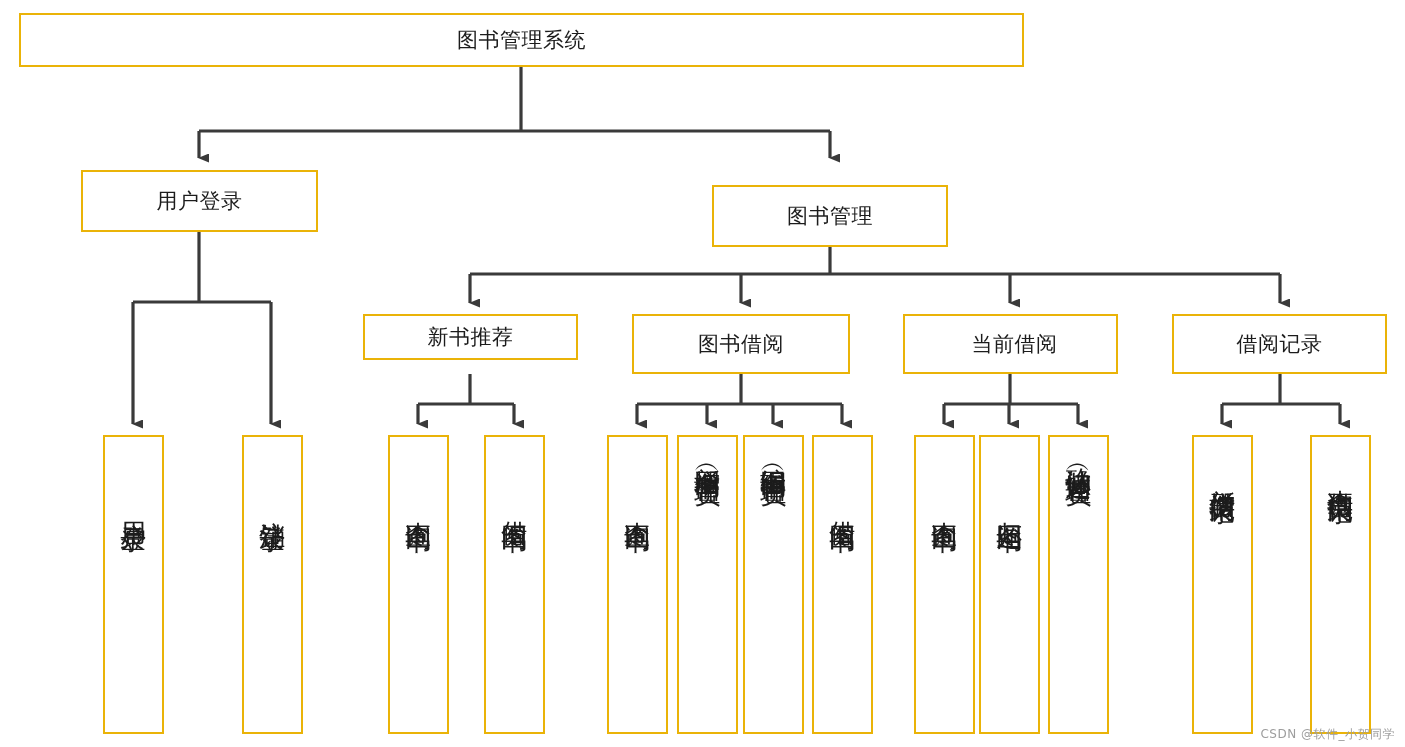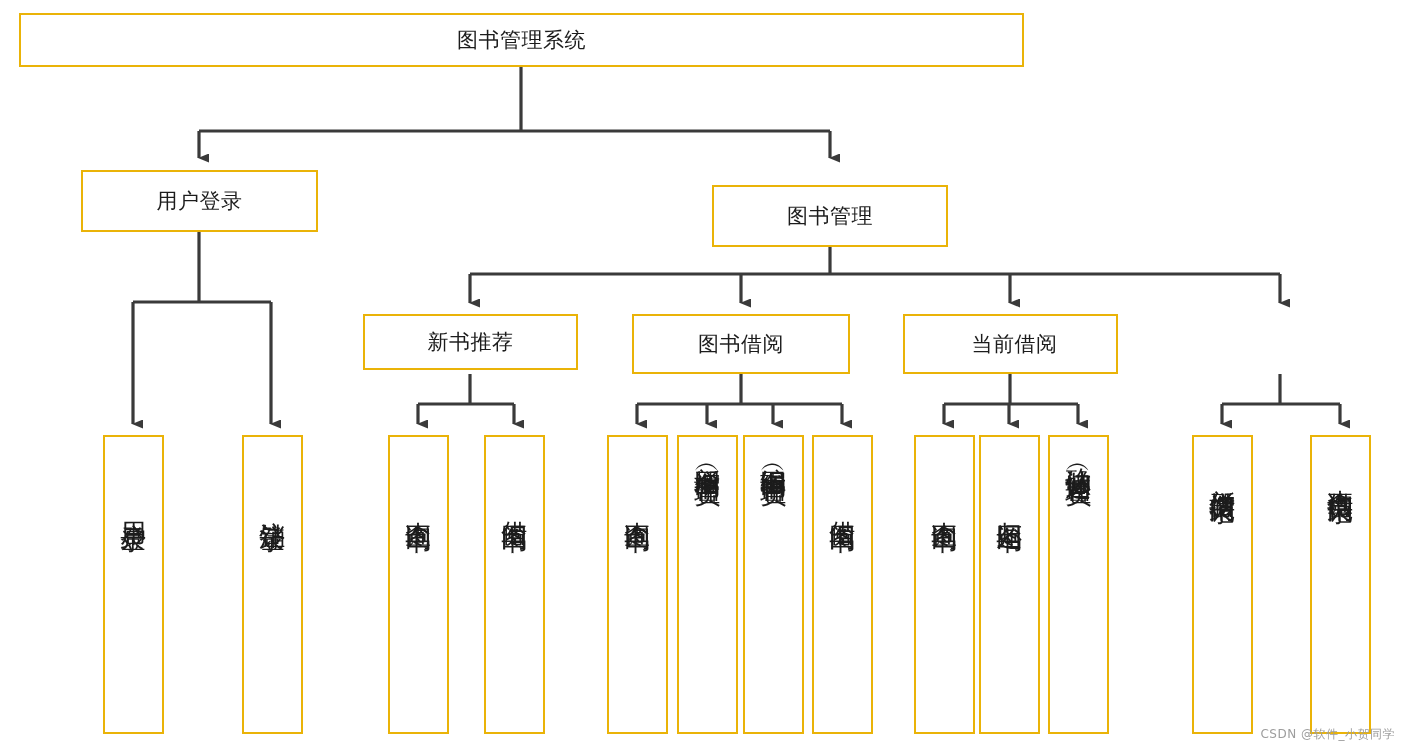--- a/index.html
+++ b/index.html
@@ -139,32 +139,35 @@
   </div>
 
   <div class="node-box node-horizontal" style="left:81px; top:170px; width:237px; height:62px;">
     <span class="node-label">用户登录</span>
   </div>
 
   <div class="node-box node-horizontal" style="left:712px; top:170px; width:236px; height:62px;margin-top:15px;">
     <span class="node-label">图书管理</span>
   </div>
 
-  <div class="node-box node-horizontal" style="left:363px; top:314px; width:215px; height:56px;">
+  <div class="node-box node-horizontal" style="left:363px; top:314px; width:215px; height:46px;">
     <span class="node-label">新书推荐</span>
   </div>
 
   <div class="node-box node-horizontal" style="left:632px; top:314px; width:218px; height:60px;">
     <span class="node-label">图书借阅</span>
   </div>
 
   <div class="node-box node-horizontal" style="left:903px; top:314px; width:215px; height:60px;padding-left:8px;">
     <span class="node-label">当前借阅</span>
   </div>
 
+  <div class="node-box node-horizontal" style="left:1172px; top:314px; width:215px; height:60px;">
+    <span class="node-label">借阅记录</span>
+  </div>
 
   <div class="node-box node-vertical vt-short" style="left:103px; top:435px; width:61px; height:299px;">
     <span class="node-label">用户登录</span>
   </div>
 
   <div class="node-box node-vertical vt-short" style="left:242px; top:435px; width:61px; height:299px;">
     <span class="node-label">注销登录</span>
   </div>
 
   <div class="node-box node-vertical vt-short" style="left:388px; top:435px; width:61px; height:299px;">

